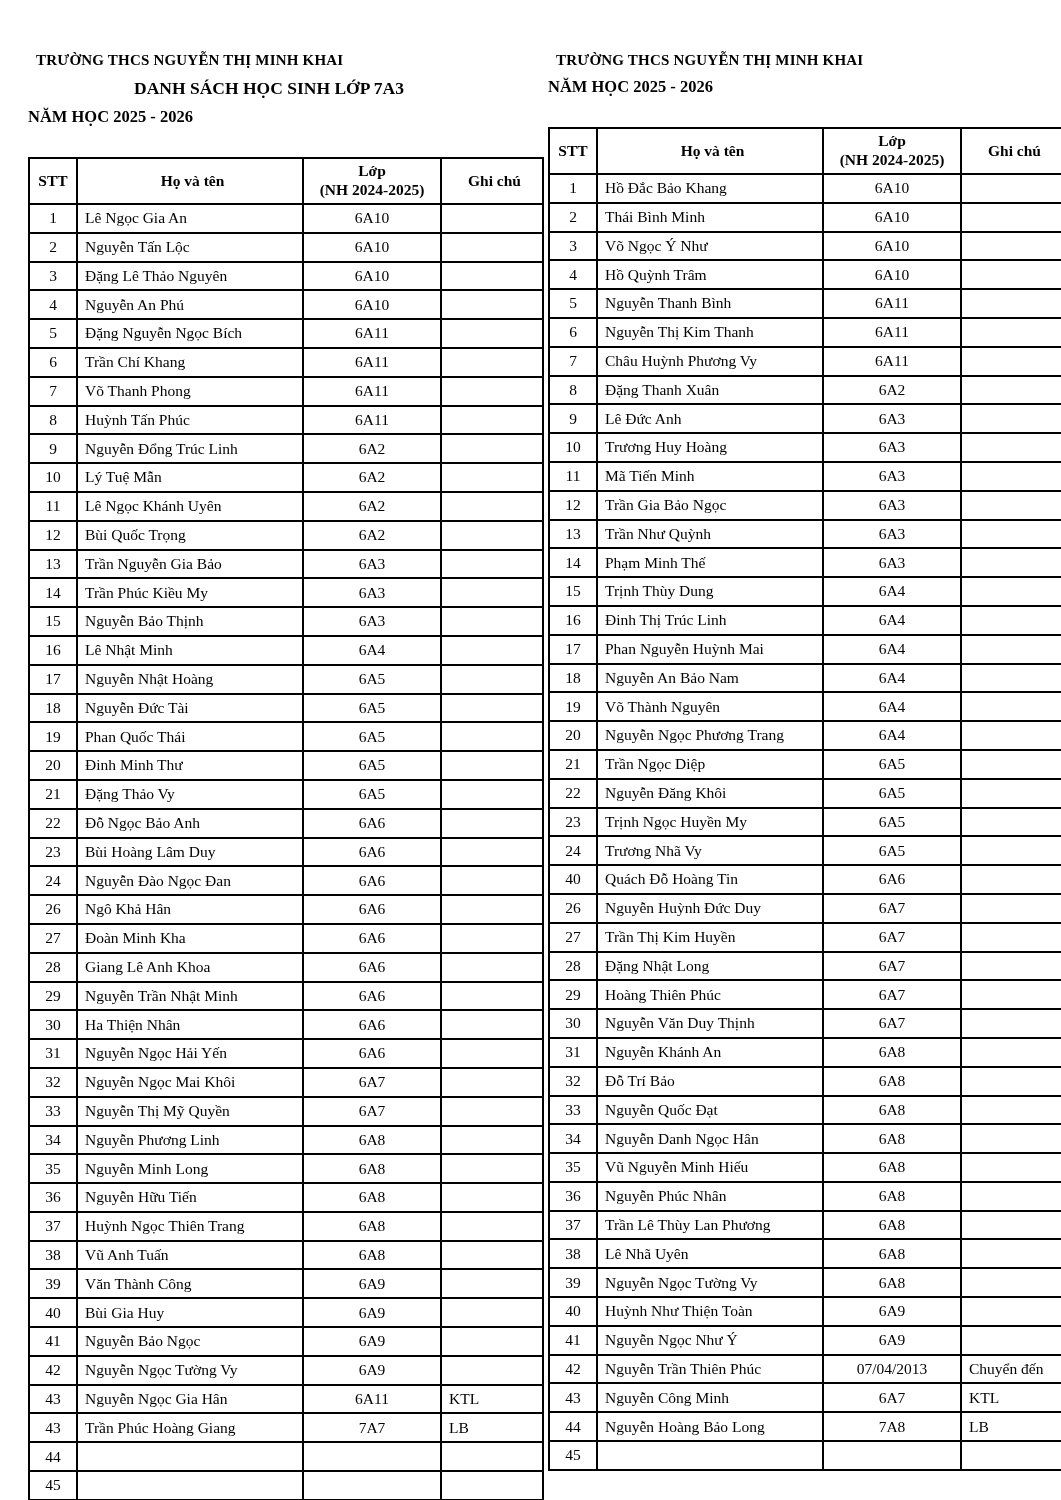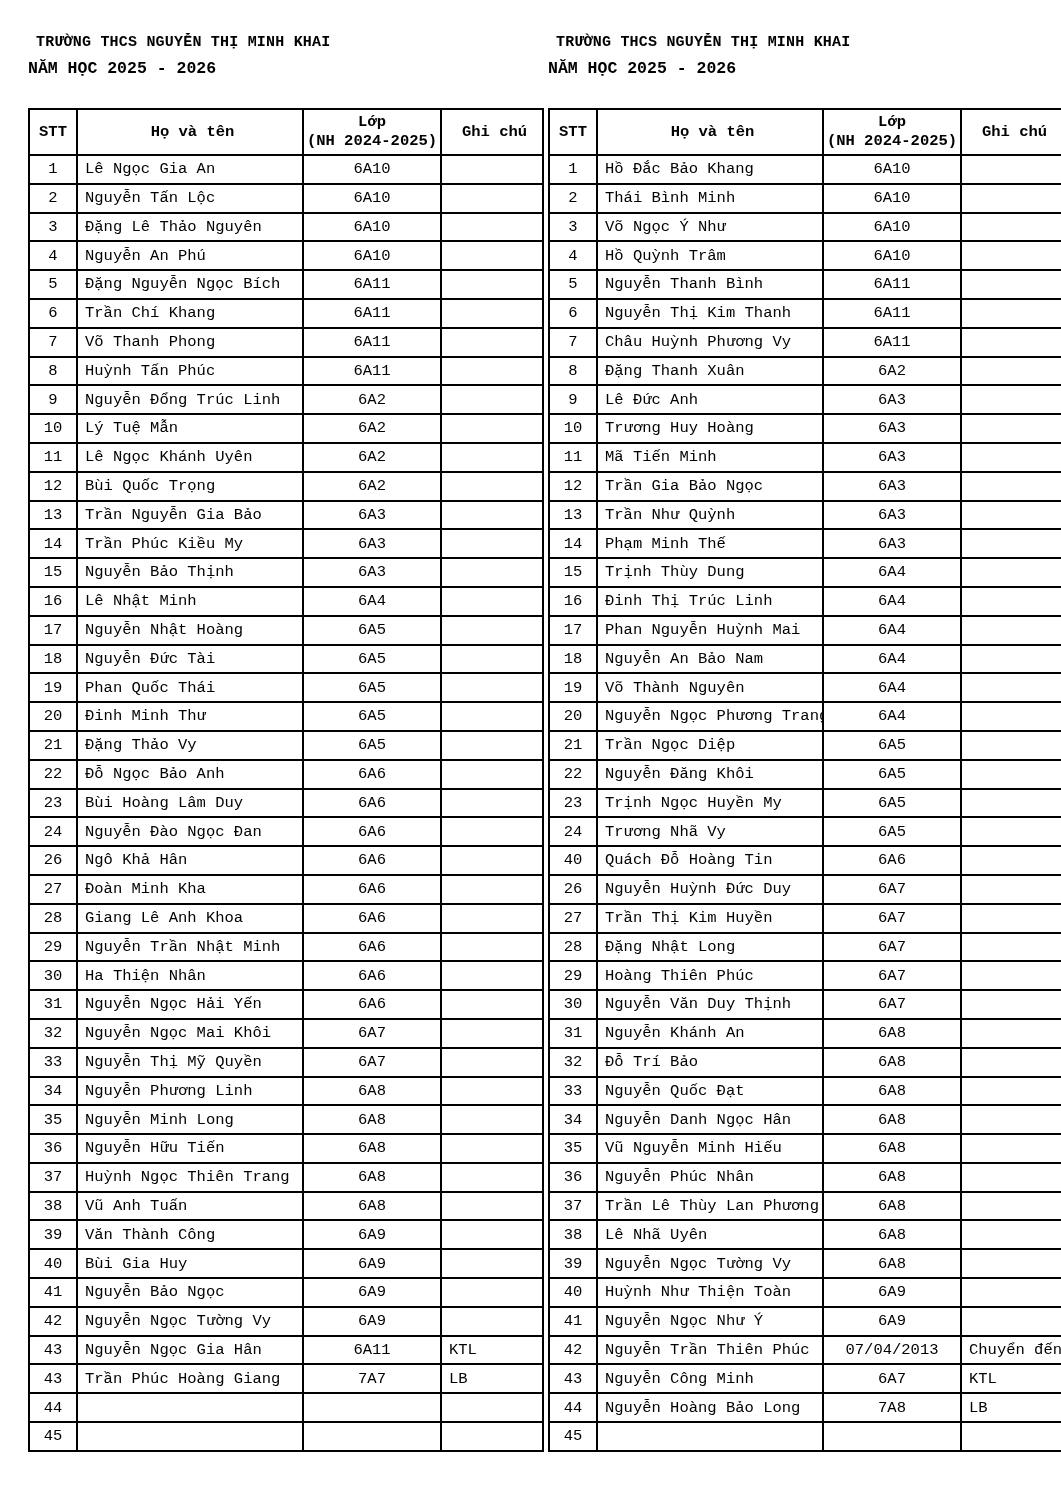--- a/index.html
+++ b/index.html
@@ -9,22 +9,21 @@
   }
   body {
     width: 1061px;
     height: 1500px;
     font-family: "Liberation Serif", "DejaVu Serif", serif;
     color: #000000;
     overflow: hidden;
   }
   .page {
     display: flex;
-    padding-top: 34px;
-    font-family: Liberation Mono, monospace;
+    padding-top: 52px;
   }
   .list {
     width: 482px;
     flex: 0 0 482px;
   }
   .list.left  { margin-left: 28px; }
   .list.right { margin-left: 38px; }
 
   .school {
     font-size: 15px;
@@ -83,20 +82,21 @@
   .col-class { width: 132px; text-align: center; }
   .col-note  { width: 91px;  text-align: left; padding-left: 7px !important; }
 </style>
 </head>
 <body>
 
 <div class="page">
 
   <section class="list left">
     <div class="school">TRƯỜNG THCS NGUYỄN THỊ MINH KHAI</div>
+    <div class="doc-title">DANH SÁCH HỌC SINH LỚP 7A3</div>
     <div class="doc-year">NĂM HỌC 2025 - 2026</div>
     <table class="students">
       <thead>
         <tr>
           <th class="col-stt">STT</th>
           <th class="col-name">Họ và tên</th>
           <th class="col-class">Lớp
 (NH 2024-2025)</th>
           <th class="col-note">Ghi chú</th>
         </tr>

